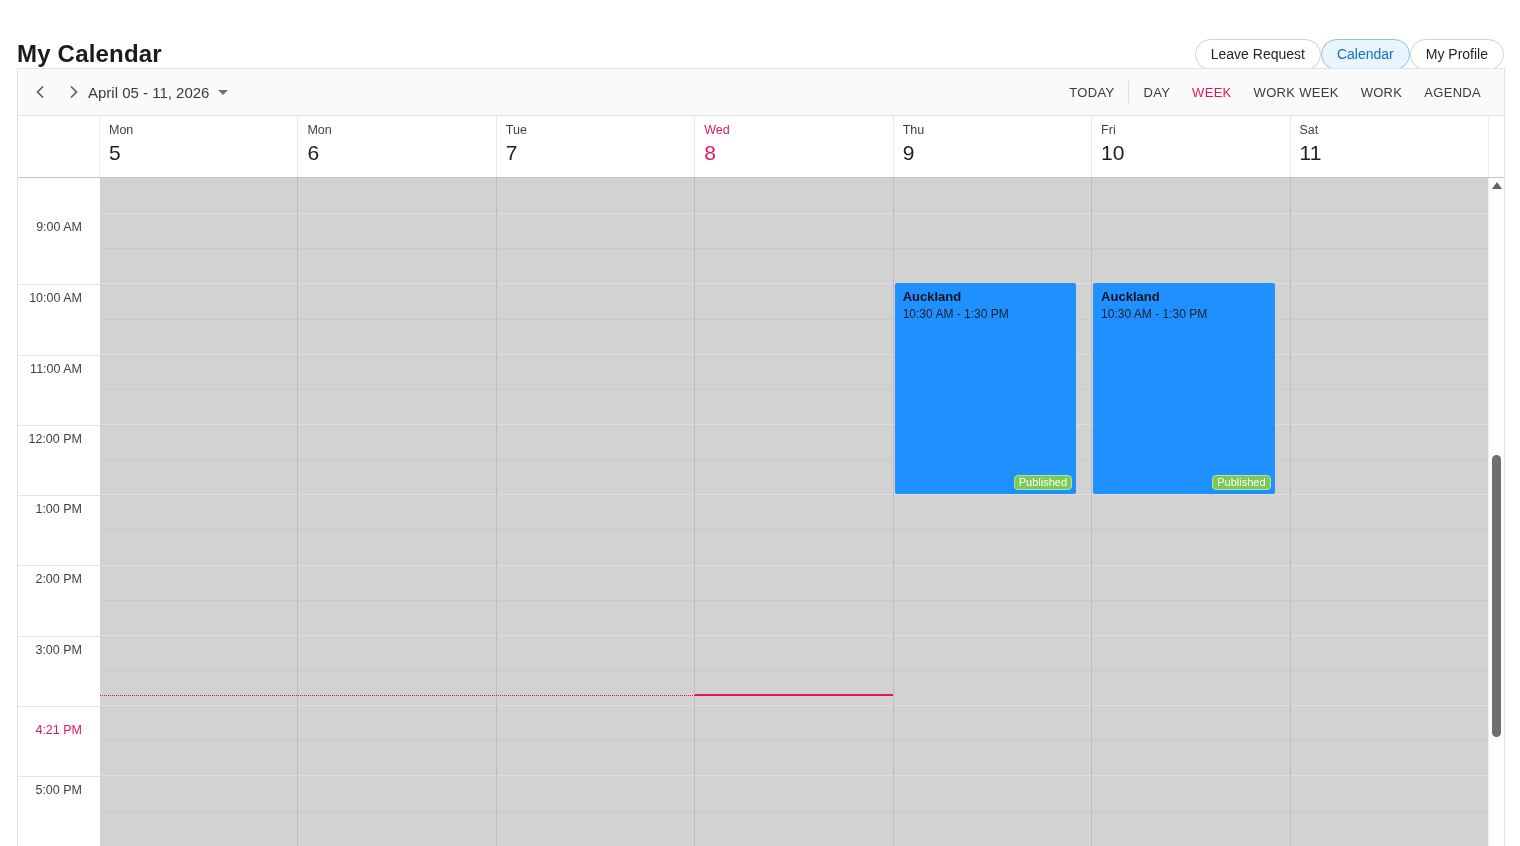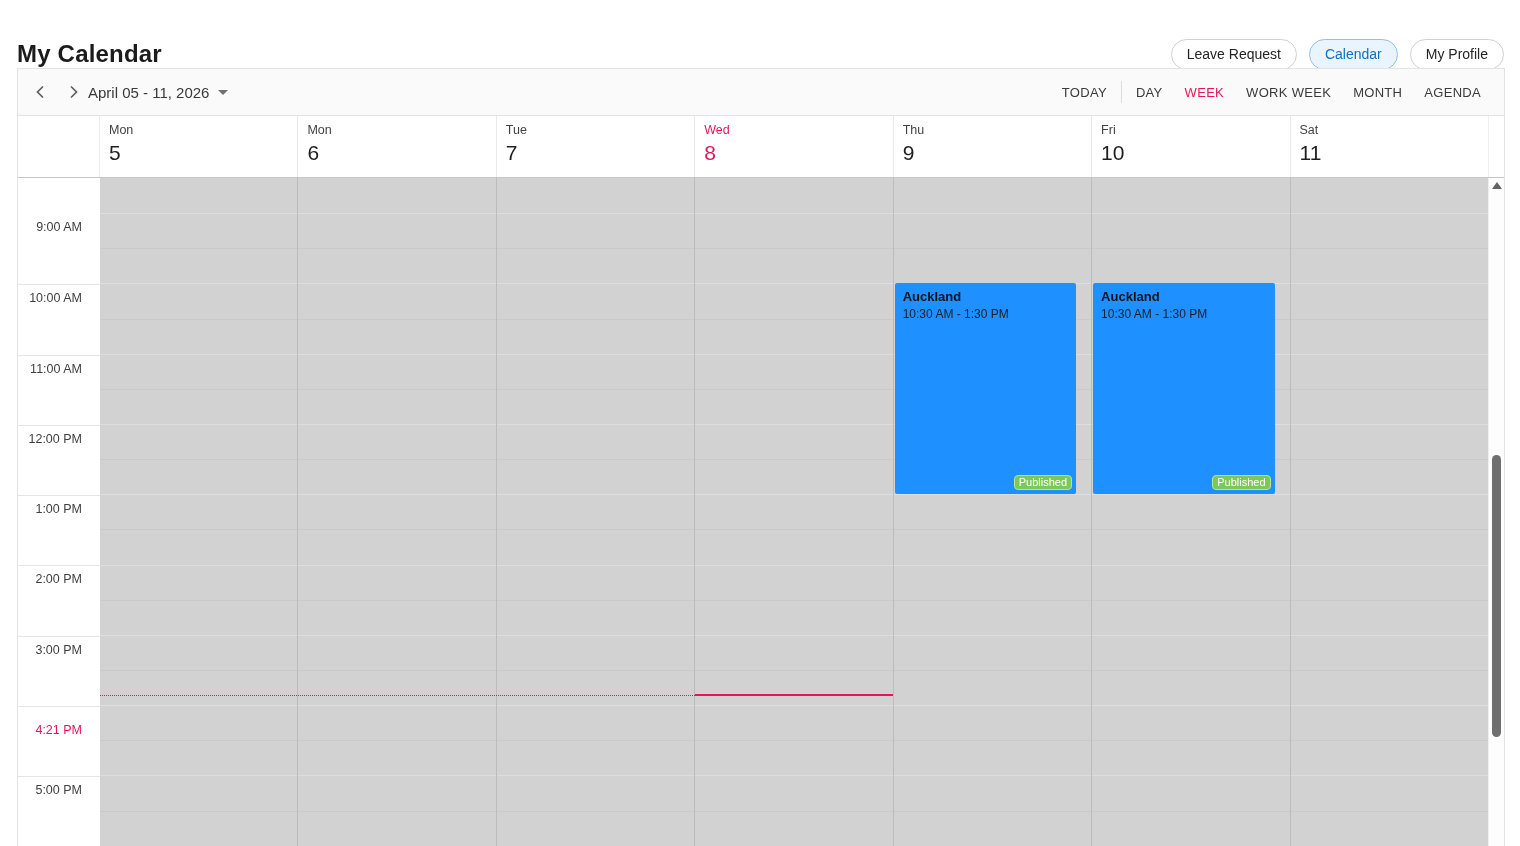--- a/index.html
+++ b/index.html
@@ -4,21 +4,21 @@
 <style>
   * { margin:0; padding:0; box-sizing:border-box; }
   html,body { width:1520px; height:846px; overflow:hidden; background:#fff;
     font-family:"Liberation Sans", sans-serif; }
 
   
   .topbar { position:absolute; top:0; left:0; width:1520px; height:68px;
     display:flex; align-items:center; justify-content:space-between;
     padding:0 16px 0 17px; background:#fff;margin-top:20px; }
   .page-title { font-size:24px; font-weight:700; color:#1b1b1b; letter-spacing:.2px; }
-  .actions { display:flex; gap:12px; }
+  .actions { display:flex; }
   .pill { height:31px; padding:0 15px; border-radius:16px; border:1px solid #d1d1d1;
     background:#fff; font-size:14px; color:#242424; font-family:inherit; cursor:pointer;
     line-height:29px; white-space:nowrap; }
   .pill.active { background:#eaf4fd; border-color:#8fc1e9; color:#1170c0; }
 
   
   .schedule { position:absolute; left:17px; top:68px; width:1488px; height:778px;
     border:1px solid #e3e3e3; border-bottom:none; background:#fff;
     display:flex; flex-direction:column; }
 
@@ -119,21 +119,21 @@
       <span>April 05 - 11, 2026</span>
       <span class="caret-down"></span>
     </button>
     <div class="view-group">
       <button class="view-btn">TODAY</button>
       <div class="tb-divider"></div>
       <span class="view-group">
           <button class="view-btn">DAY</button>
           <button class="view-btn active">WEEK</button>
           <button class="view-btn">WORK WEEK</button>
-          <button class="view-btn">MONTH</button>
+          <button class="view-btn">WORK</button>
           <button class="view-btn">AGENDA</button>
         </span>
     </div>
   </div>
 
   <div class="header-row">
     <div class="gutter-spacer"></div>
     <div class="day-cells">
         <div class="day-cell">
           <div class="day-name">Mon</div>

